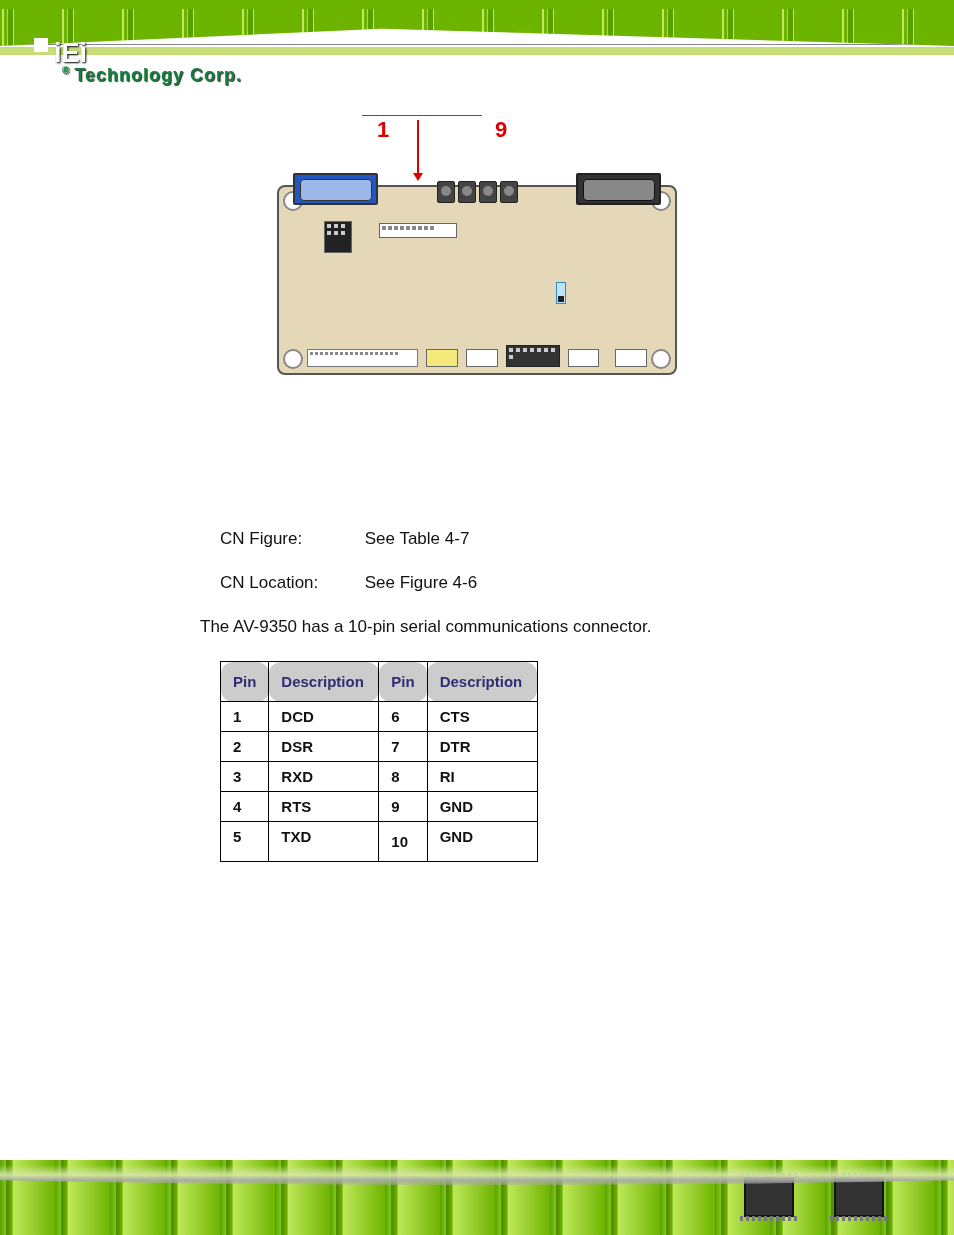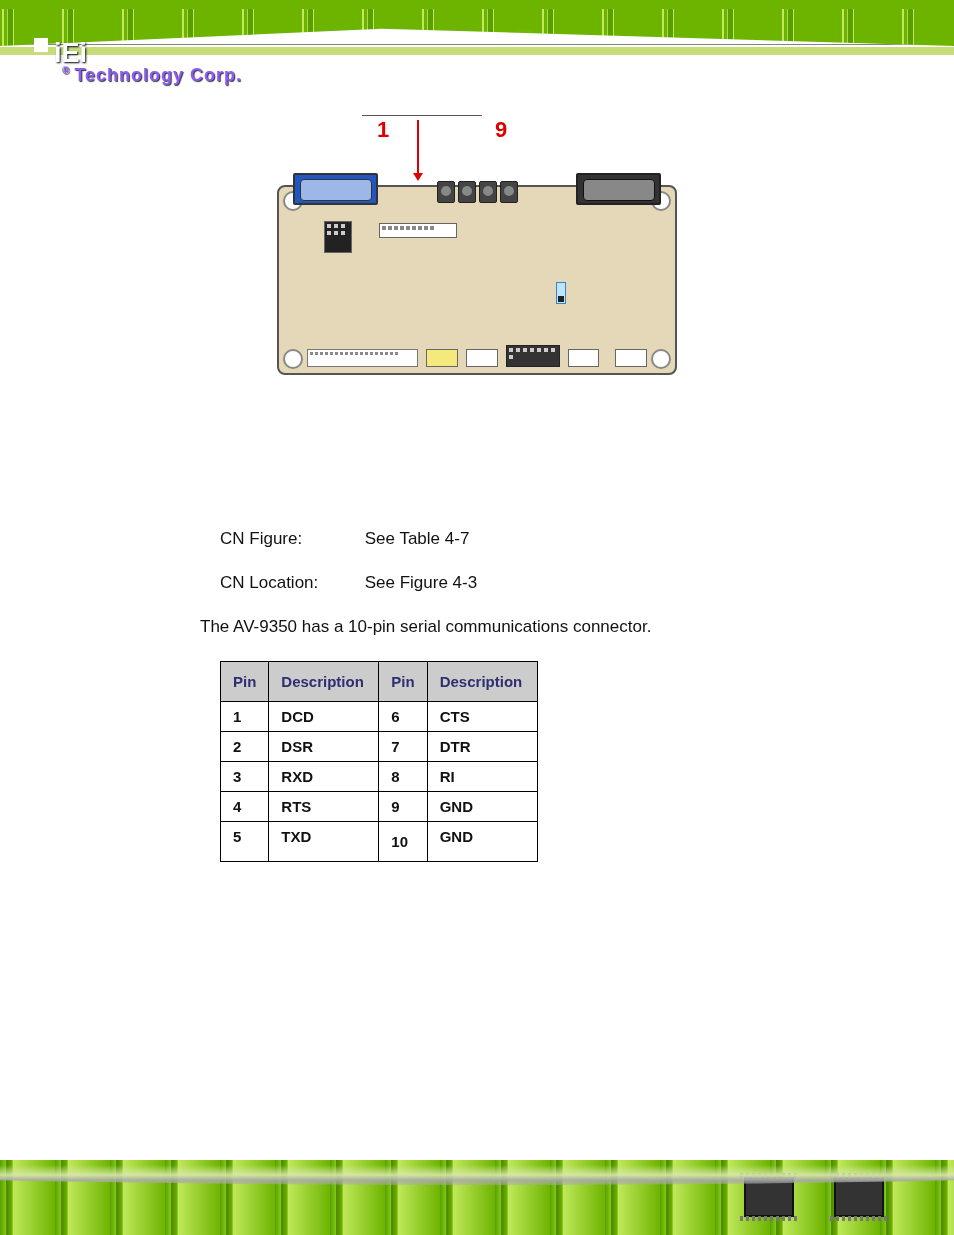--- a/index.html
+++ b/index.html
@@ -64,21 +64,21 @@
     display: flex; flex-direction: column;
   }
   .logo-main {
     display:flex; gap:6px; align-items:center;
     font-size: 27px; font-weight: bold;
     text-shadow: 1px 1px 2px #000;
   }
   .logo-box { width:14px; height:14px; background:#fff; margin-top:-18px;}
   .logo-sub {
     font-size: 18px; font-weight:bold;
-    color:#8b5cf6;
+    color:#15803d;
     letter-spacing:1px;
     margin-top:-4px; margin-left:28px;
     text-shadow:1px 1px 1px #333;
   }
   .logo-reg { font-size:10px; vertical-align:super; margin-right:4px;}
   .top-band{
     position:absolute; top:0; left:0; right:0; height:9px;
     background:#6db400; z-index:6;
   }
 
@@ -150,20 +150,21 @@
   table.pinout th, table.pinout td {
     border: 1px solid #000;
     padding: 6px 12px;
     text-align: left;
     vertical-align: top;
     font-weight: bold;
   }
   table.pinout th {
     background: #ccc;
     color: #2e2e70;
+    border-radius: 12px;
   }
   .col-pin{width:38px; text-align:center;}
   .col-desc{width:110px;}
   .multi-line{line-height:1.8;}
 
   
   .bottom-banner{
     position:absolute; left:0; right:0; bottom:0; height:100px;
     overflow:hidden;
   }
@@ -316,21 +317,21 @@
   </div>
 </div>
 
 <div class="content">
   <div class="meta-row">
     <span class="meta-label">CN Figure:</span>
     <span>See Table 4-7</span>
   </div>
   <div class="meta-row">
     <span class="meta-label">CN Location:</span>
-    <span>See Figure 4-3</span>
+    <span>See Figure 4-6</span>
   </div>
 
   <div class="desc-line">The AV-9350 has a 10-pin serial communications connector.</div>
 
   <table class="pinout">
     <thead>
       <tr>
         <th class="col-pin multi-line">Pin</th>
         <th class="col-desc multi-line">Description</th>
         <th class="col-pin multi-line">Pin</th>

